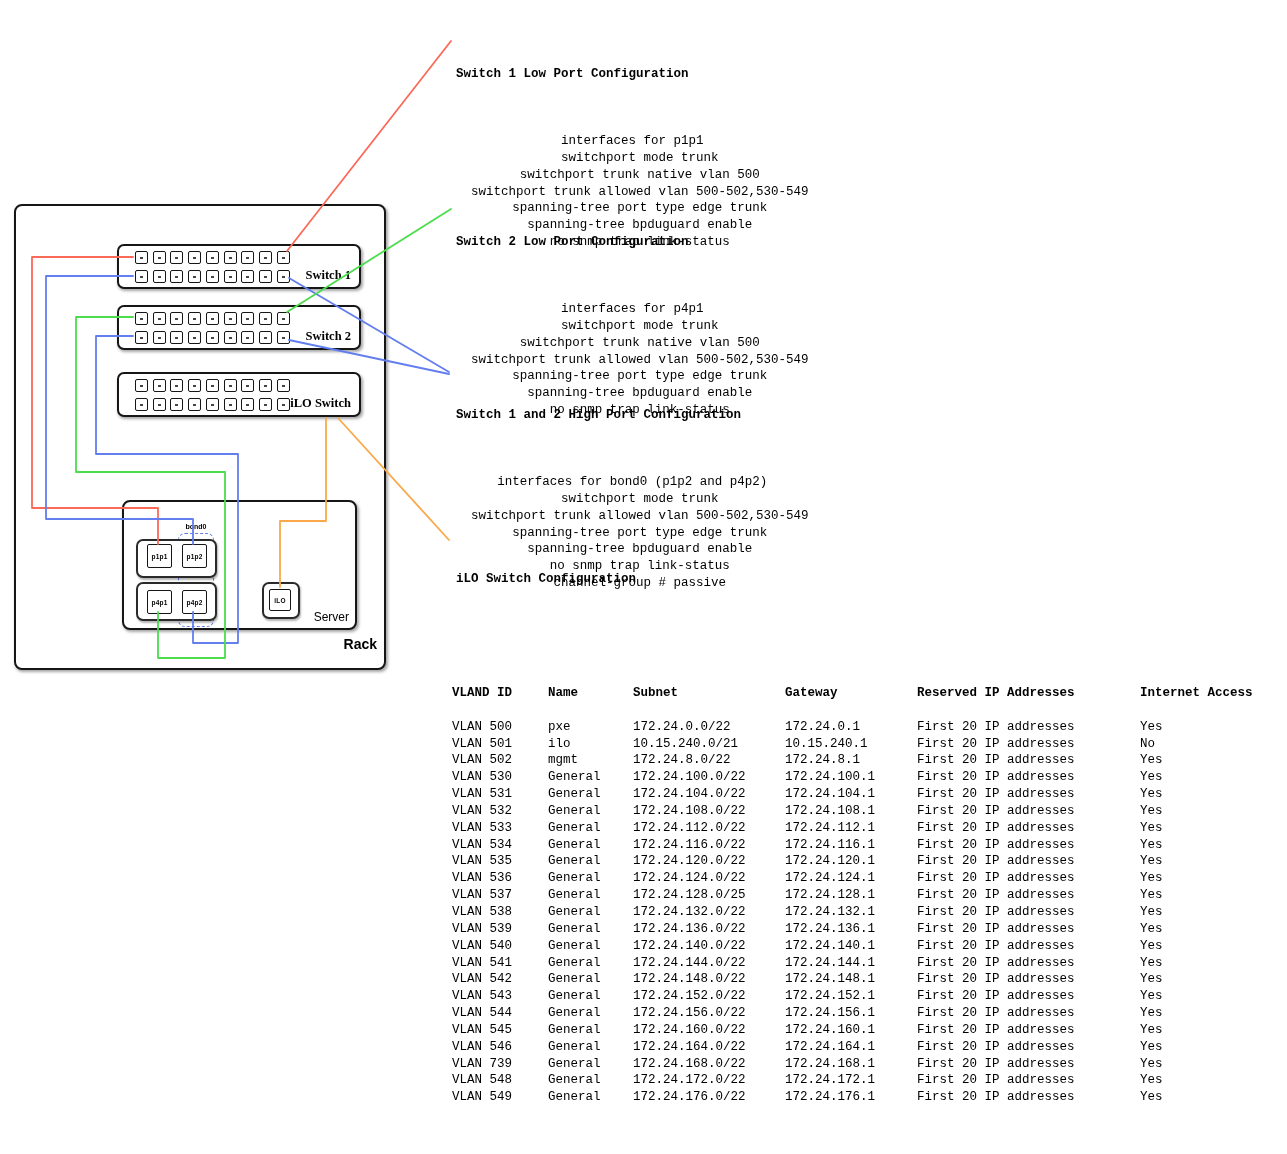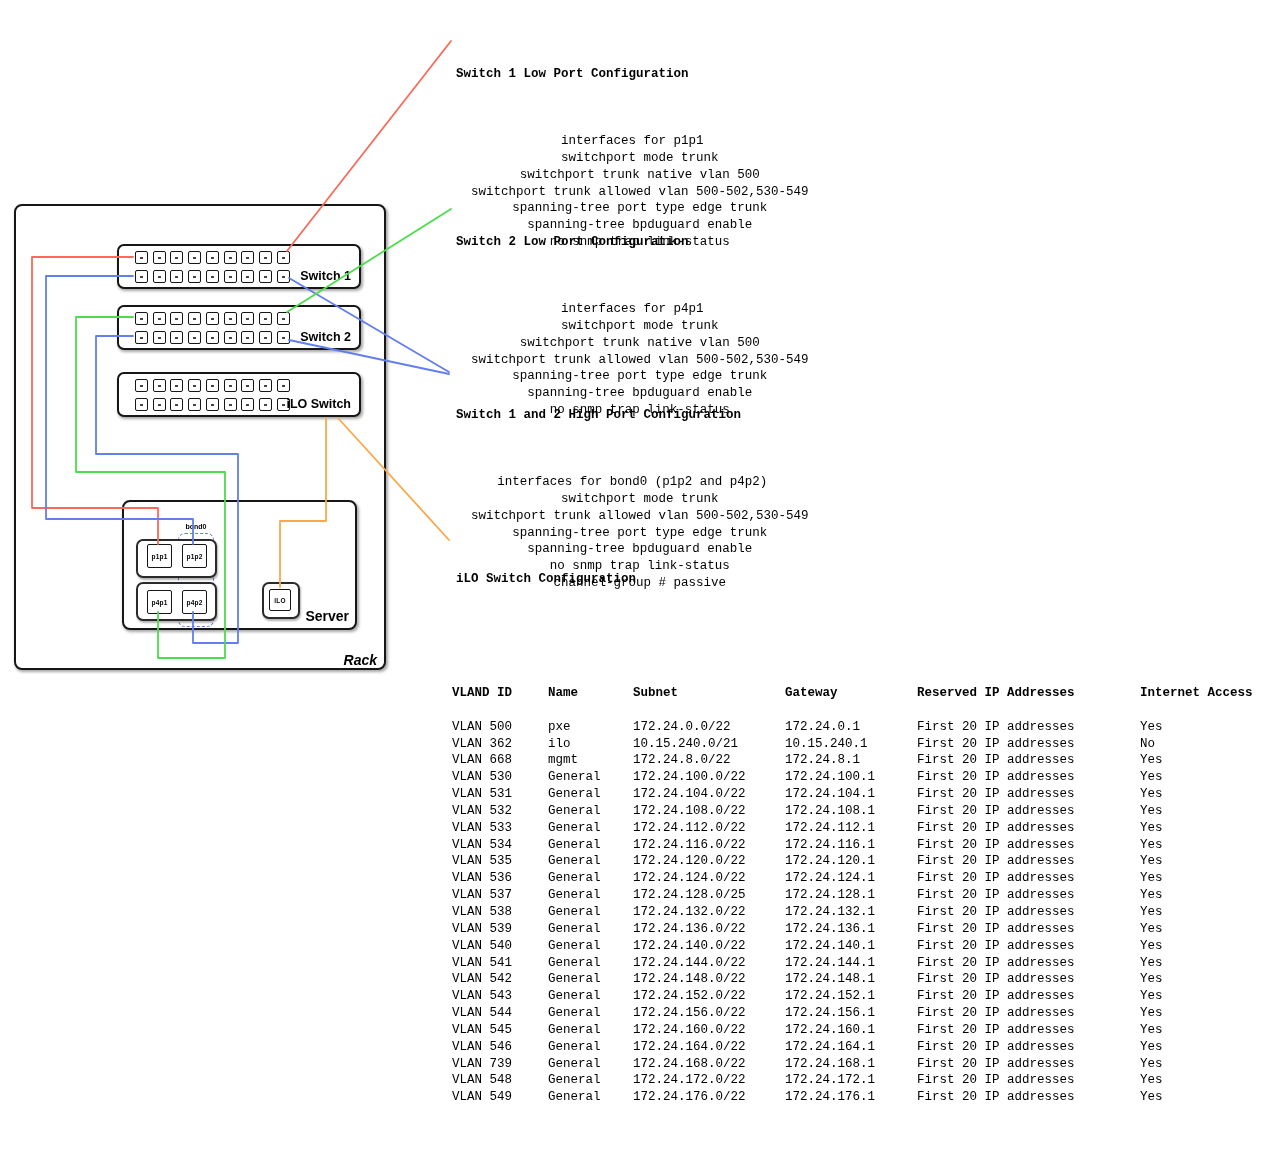--- a/index.html
+++ b/index.html
@@ -9,34 +9,34 @@
   }
   .mono { font-family:"Liberation Mono","DejaVu Sans Mono",monospace; }
 
   
   .box {
     position:absolute; background:#fff; border:2px solid #161616;
     border-radius:8px; box-shadow:1.5px 2px 3px rgba(0,0,0,0.35);
     box-sizing:border-box;
   }
   .rack  { left:14px;  top:204px; width:372px; height:466px; }
-  .rack-label { position:absolute; right:7px; bottom:0; font-weight:bold; font-size:14px;font-style:italic; }
+  .rack-label { position:absolute; right:7px; bottom:16px; font-weight:bold; font-size:14px; }
 
   .switch-box { left:117px; width:244px; height:45px; border-radius:7px; }
   .sw1 { top:244px; } .sw2 { top:305px; } .sw3 { top:372px; }
   .sw-ports { position:absolute; left:0; top:0; width:100%; height:100%; }
   .sw-port {
     position:absolute; width:11px; height:11px; border:1.5px solid #161616;
     border-radius:2px; background:#fff;
   }
   .sw-port::after { content:""; position:absolute; left:4px; top:4.5px; width:3px; height:2px; background:#444; }
-  .switch-label { position:absolute; right:8px; bottom:4px; font-weight:bold; font-size:12.5px; }
+  .switch-label { position:absolute; right:8px; bottom:4px; font-weight:bold; font-size:12.5px;font-family:Liberation Serif, serif; }
 
   .server { left:122px; top:500px; width:235px; height:130px; }
-  .server-label { position:absolute; right:6px; bottom:4px; font-weight:bold; font-size:14px; }
+  .server-label { position:absolute; right:6px; bottom:4px; font-weight:normal; font-size:12px; }
   .nic-group {
     position:absolute; border:2px solid #2a2a2a; border-radius:7px; background:#fff;
     box-shadow:1px 1.5px 2px rgba(0,0,0,0.3); box-sizing:border-box;
   }
   .nic1 { left:12px; top:37px; width:81px; height:39px; }
   .nic2 { left:12px; top:80px; width:81px; height:39px; }
   .ilo-group { left:138px; top:80px; width:38px; height:37px; }
   .srv-port {
     position:absolute; width:23px; height:22px; border:1.5px solid #161616; border-radius:2px;
     background:#fff; display:flex; align-items:center; justify-content:center;
@@ -228,29 +228,29 @@
   <div class="tbl-rows" id="tbl-rows">
       <div class="tbl-row">
         <span class="tc c0">VLAN 500</span>
         <span class="tc c1">pxe</span>
         <span class="tc c2">172.24.0.0/22</span>
         <span class="tc c3">172.24.0.1</span>
         <span class="tc c4">First 20 IP addresses</span>
         <span class="tc c5">Yes</span>
       </div>
       <div class="tbl-row">
-        <span class="tc c0">VLAN 362</span>
+        <span class="tc c0">VLAN 501</span>
         <span class="tc c1">ilo</span>
         <span class="tc c2">10.15.240.0/21</span>
         <span class="tc c3">10.15.240.1</span>
         <span class="tc c4">First 20 IP addresses</span>
         <span class="tc c5">No</span>
       </div>
       <div class="tbl-row">
-        <span class="tc c0">VLAN 668</span>
+        <span class="tc c0">VLAN 502</span>
         <span class="tc c1">mgmt</span>
         <span class="tc c2">172.24.8.0/22</span>
         <span class="tc c3">172.24.8.1</span>
         <span class="tc c4">First 20 IP addresses</span>
         <span class="tc c5">Yes</span>
       </div>
       <div class="tbl-row">
         <span class="tc c0">VLAN 530</span>
         <span class="tc c1">General</span>
         <span class="tc c2">172.24.100.0/22</span>

